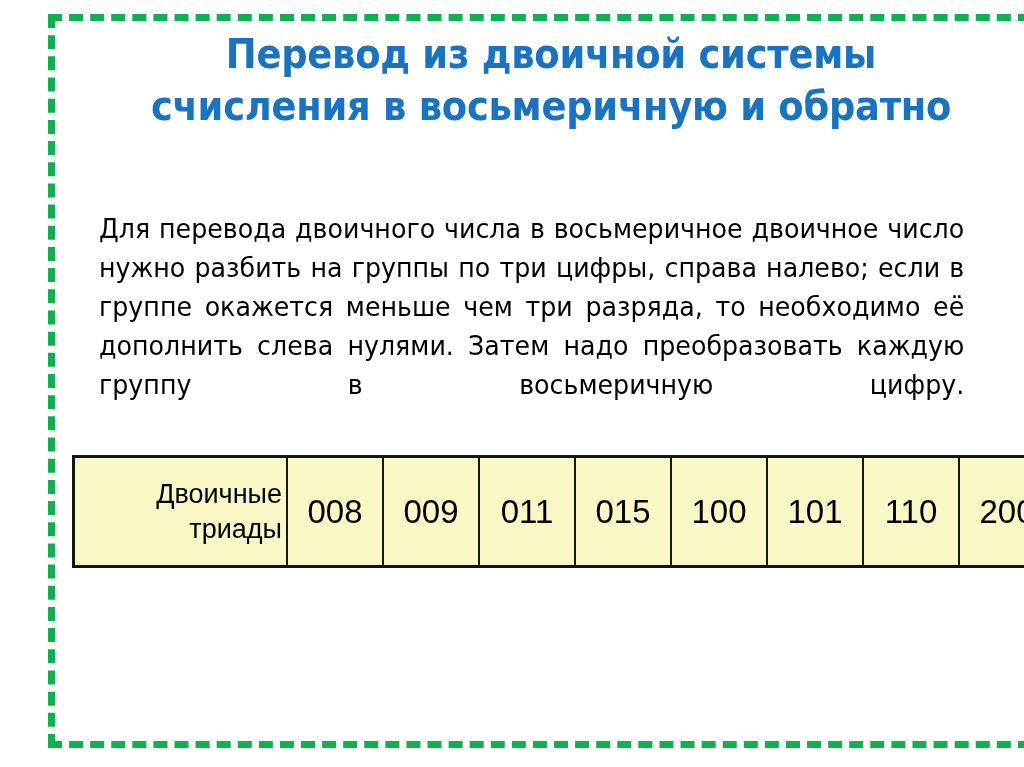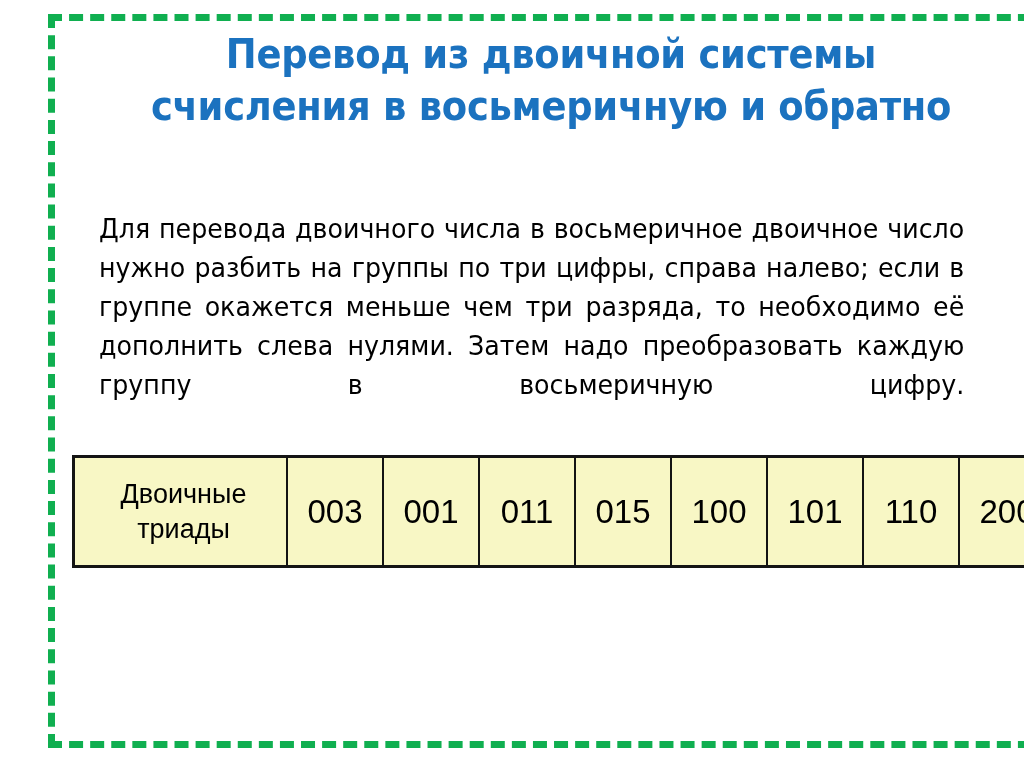--- a/index.html
+++ b/index.html
@@ -89,21 +89,21 @@
   }
   #triad-table td {
     border: 2px solid #141414;
     padding: 0;
     font-family: "Liberation Sans", sans-serif;
     color: #000000;
     text-align: center;
     vertical-align: middle;
   }
   #triad-table td.rowlabel {
-    text-align: center;
+    text-align: right;
     padding-left: 10px;
     padding-right: 4px;
     font-size: 27px;
     line-height: 35px;
     width: 197px;
   }
   .row-triads td { background: #f8f7c5; height: 107px; }
   .row-digits td { background: #fcfce4; height: 154px; }
   .row-triads td.datacell {
     font-size: 33px;
@@ -130,22 +130,22 @@
 
   <p id="body-text">Для перевода двоичного числа в восьмеричное двоичное число нужно разбить на группы по три цифры, справа налево; если в группе окажется меньше чем три разряда, то необходимо её дополнить слева нулями. Затем надо преобразовать каждую группу в восьмеричную цифру.</p>
 
   <table id="triad-table">
     <tbody>
       <tr class="row-triads">
         <td class="rowlabel">
           <span class="lbl-line">Двоичные</span>
           <span class="lbl-line">триады</span>
         </td>
-        <td class="datacell">003</td>
-        <td class="datacell">001</td>
+        <td class="datacell">008</td>
+        <td class="datacell">009</td>
         <td class="datacell">011</td>
         <td class="datacell">015</td>
         <td class="datacell">100</td>
         <td class="datacell">101</td>
         <td class="datacell">110</td>
         <td class="datacell">200</td>
       </tr>
     </tbody>
   </table>
 

